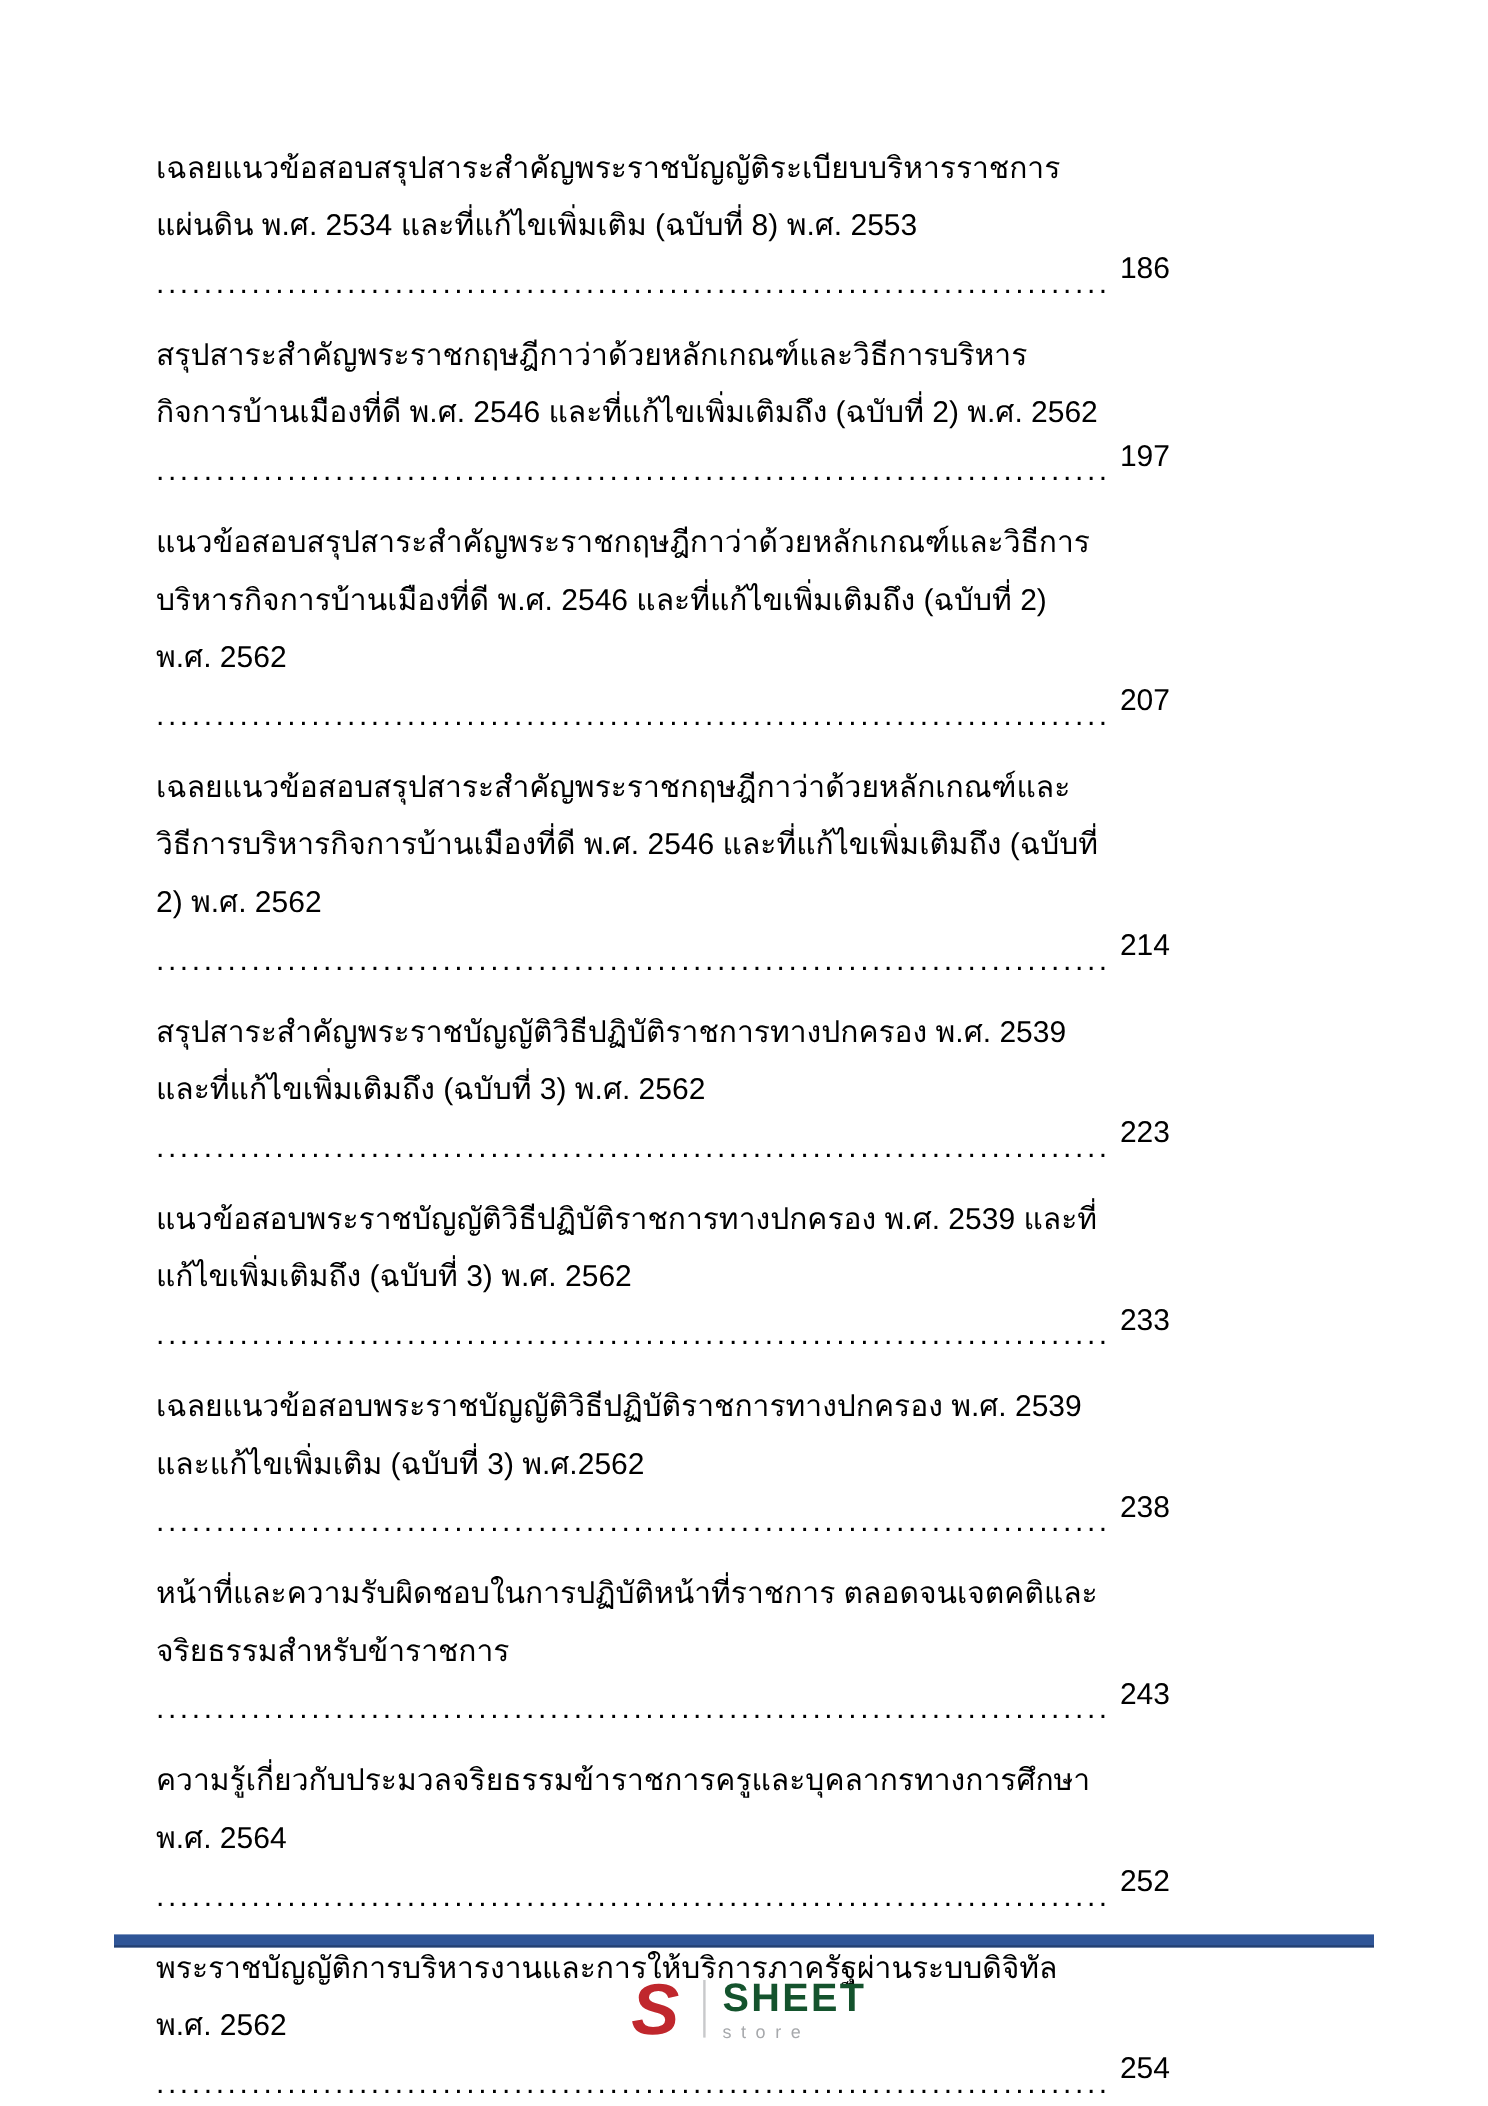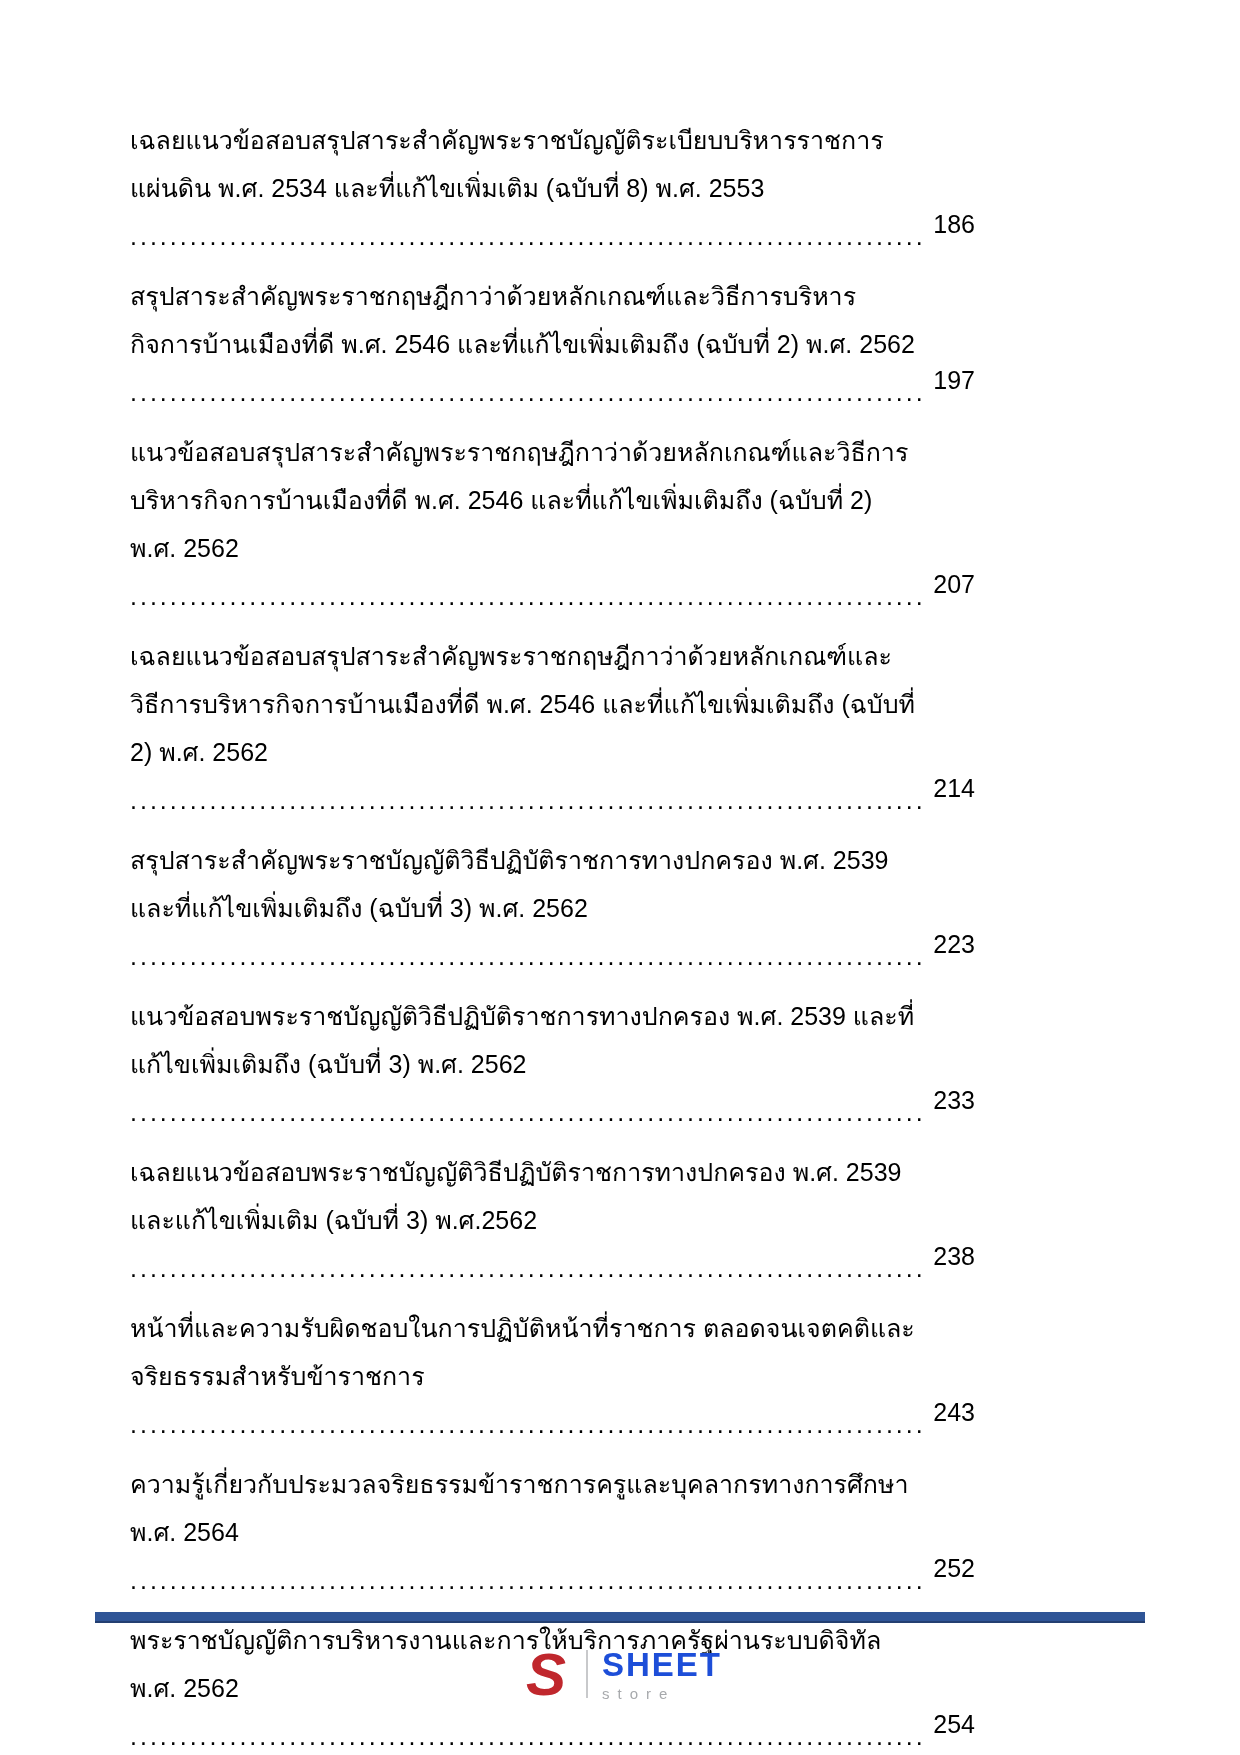--- a/index.html
+++ b/index.html
@@ -128,19 +128,19 @@
   <footer class="footer">
     <div class="footer-divider" style="background: rgb(47, 85, 151);"></div>
     <div class="brand">
       <span class="brand-icon">
         <svg width="58" height="58" viewBox="0 0 58 58" aria-hidden="true">
           <text id="logo-s-glyph" x="8" y="50" font-family="Liberation Sans, sans-serif" font-size="60" font-weight="bold" font-style="italic" fill="#c0272d">S</text>
         </svg>
       </span>
       <span class="brand-sep"></span>
       <span class="brand-text">
-        <span class="brand-name" style="color: #1d4ed8;">SHEET</span>
+        <span class="brand-name" style="color: #14532d;">SHEET</span>
         <span class="brand-sub" style="color: rgb(167, 169, 172);">store</span>
       </span>
     </div>
   </footer>
 
 </div>
 
 </body></html>

